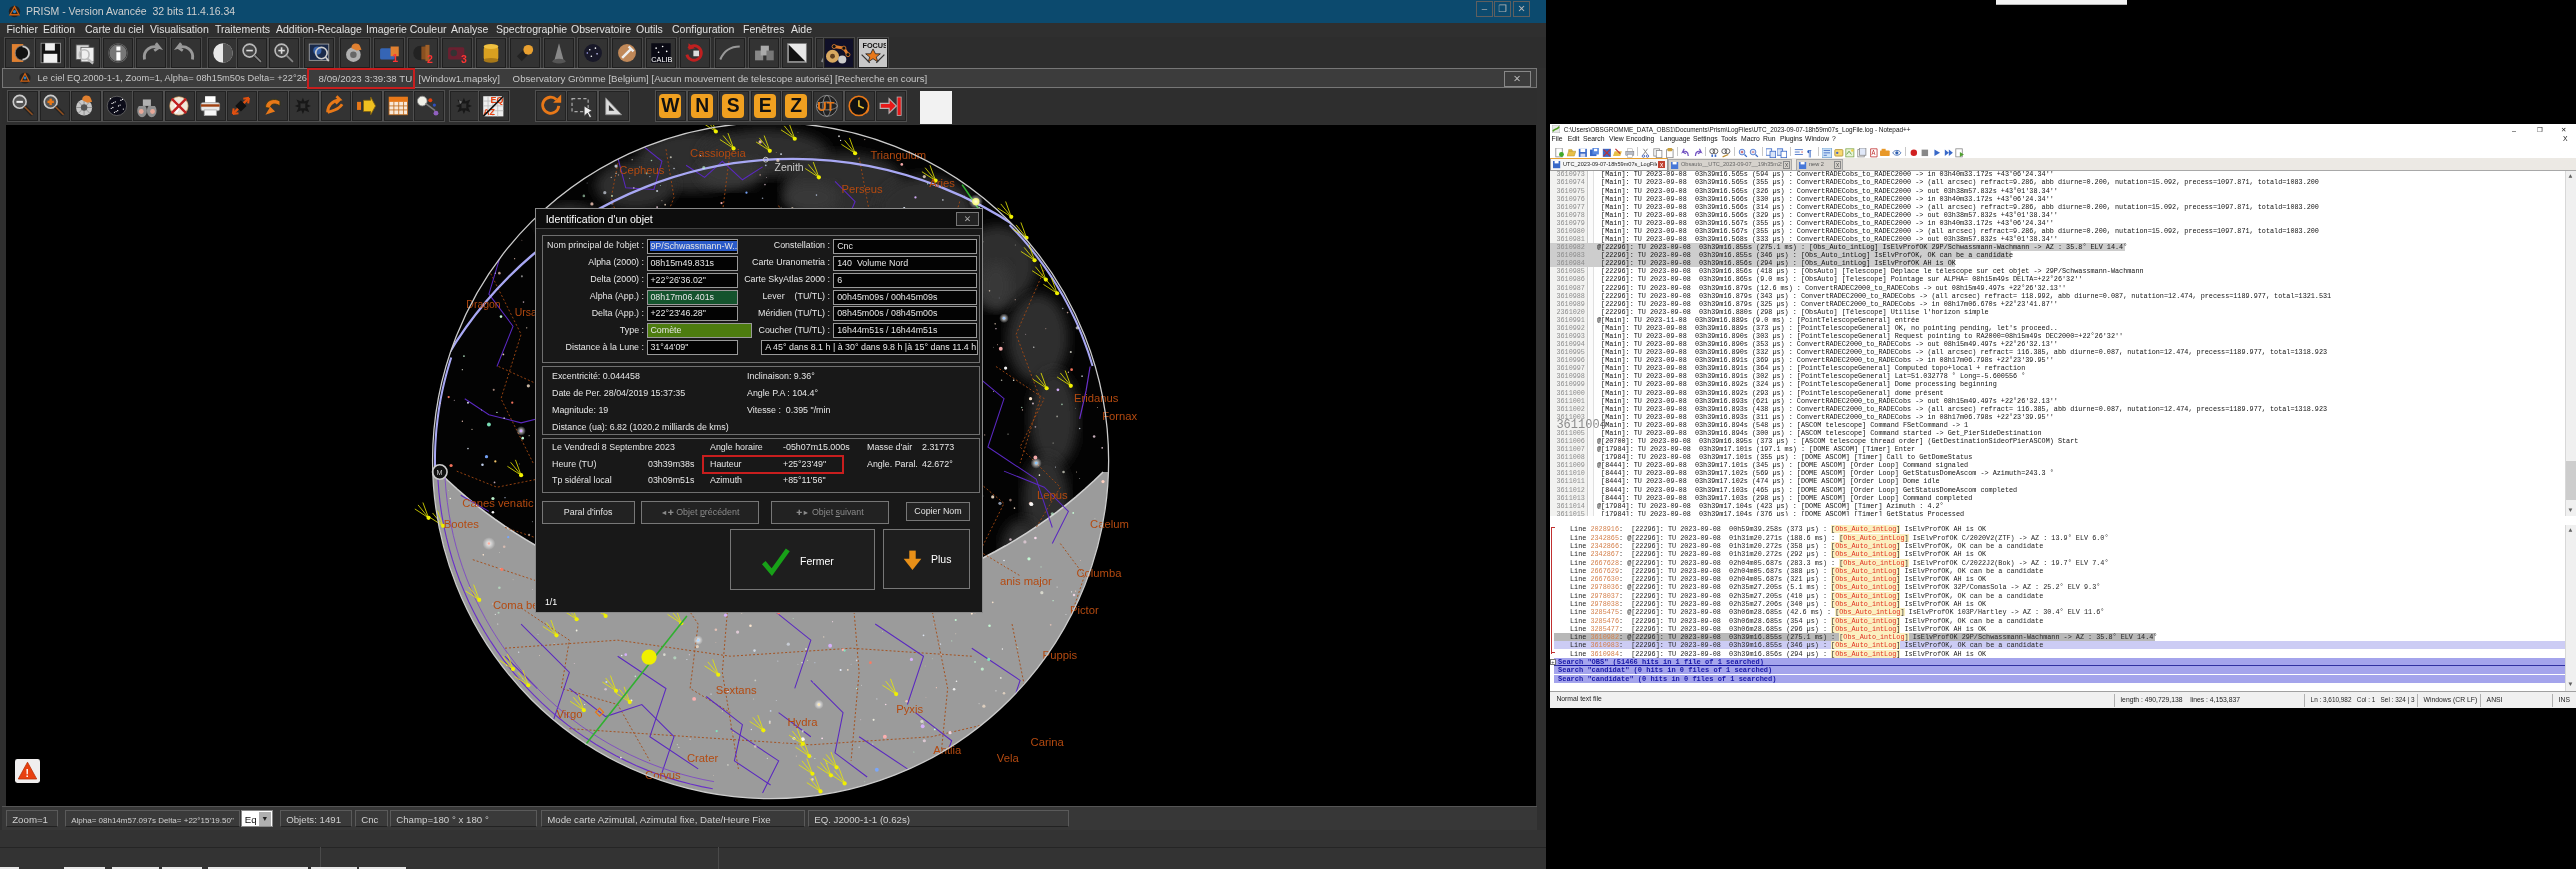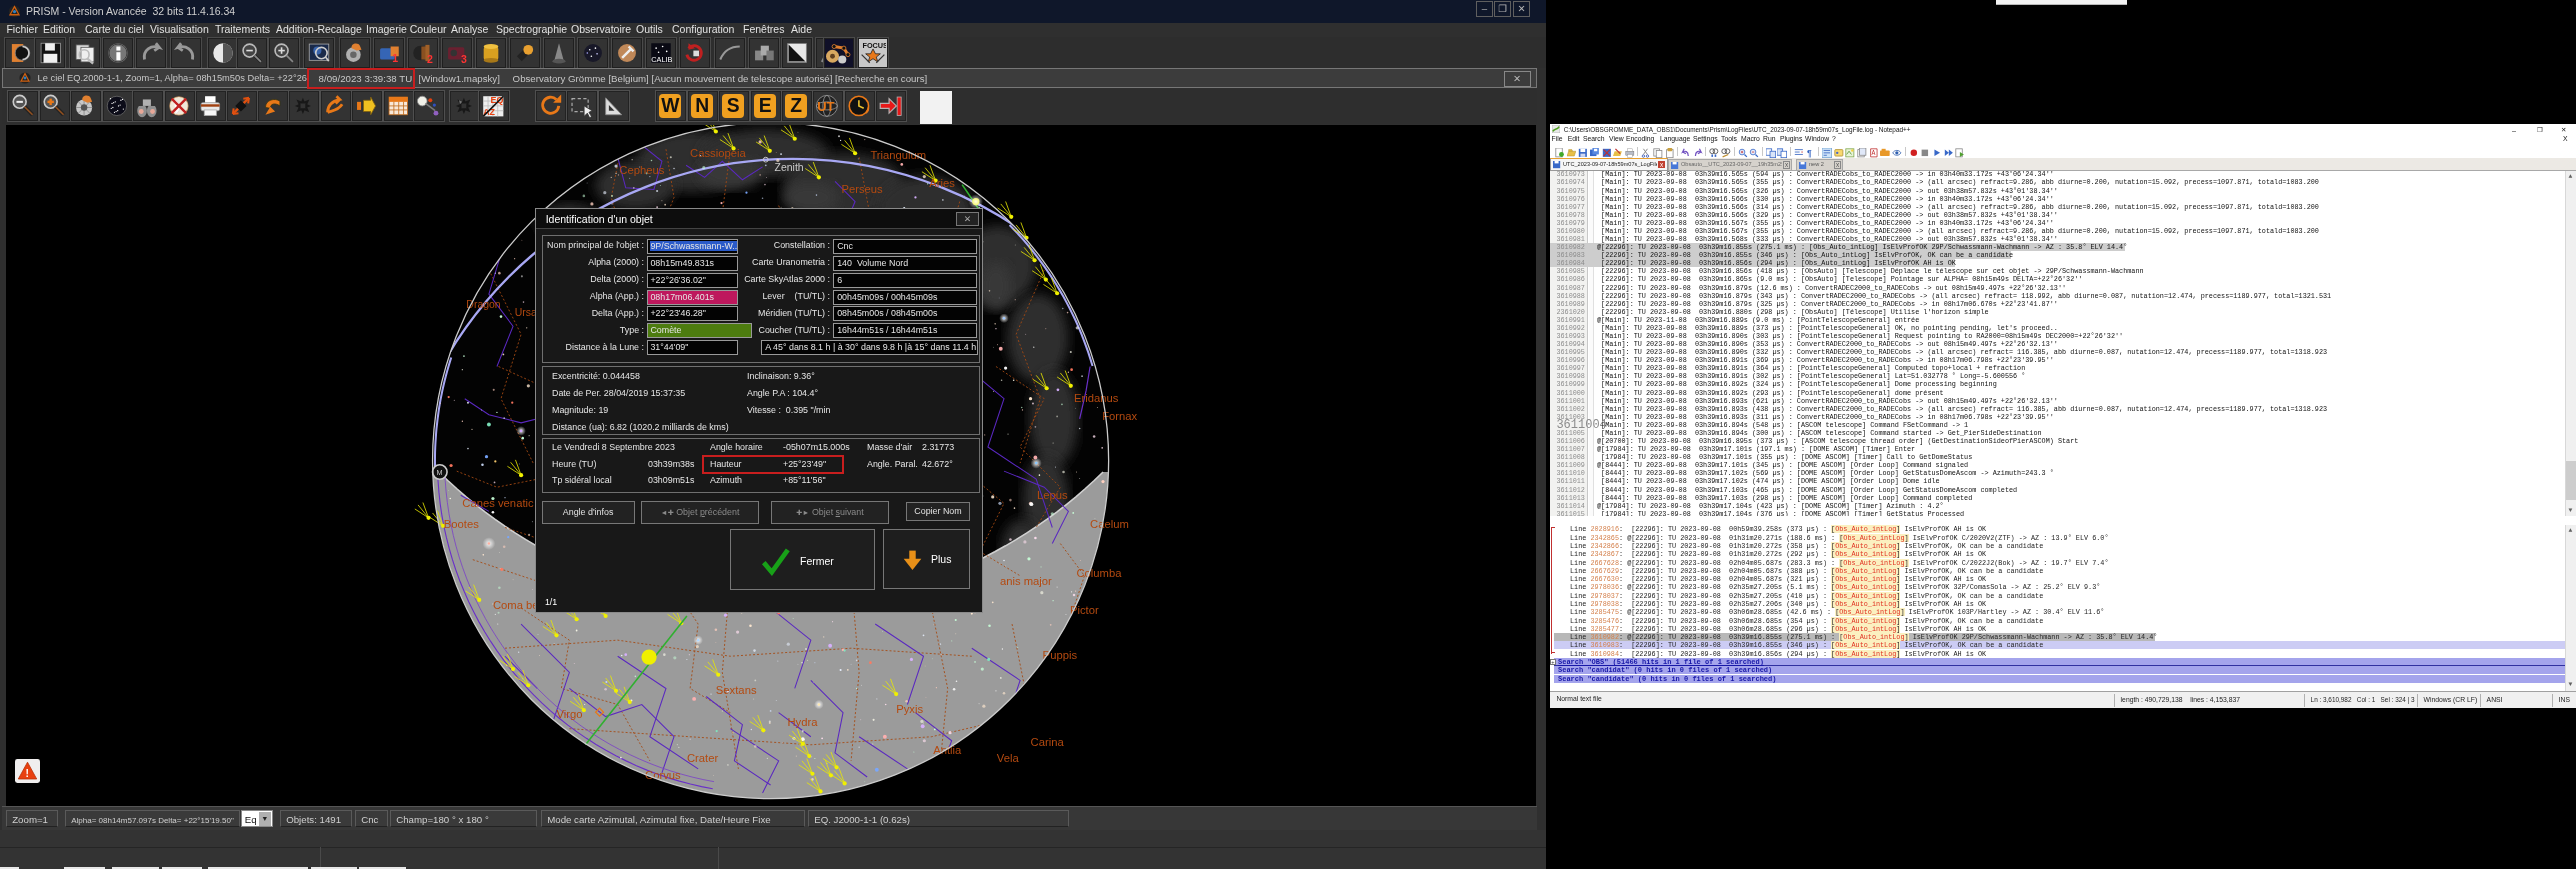--- a/index.html
+++ b/index.html
@@ -1,18 +1,18 @@
 <!DOCTYPE html>
 <html style="font-size:13px"><head><meta charset="utf-8">
 <style>
 *{margin:0;padding:0;box-sizing:border-box;}
 html,body{width:2576px;height:869px;background:#000;font-family:"Liberation Sans",sans-serif;overflow:hidden;}
 .abs{position:absolute;}
 #prism{position:absolute;left:0;top:0;width:1546px;height:869px;background:#2f2f2f;}
-#ptitle{position:absolute;left:0;top:0;width:1546px;height:22.5px;background:#0f172a;color:#cfcfcf;font-size:10.5px;}
+#ptitle{position:absolute;left:0;top:0;width:1546px;height:22.5px;background:#0c4a6e;color:#cfcfcf;font-size:10.5px;}
 #pmenu{position:absolute;left:0;top:22.5px;width:1546px;height:14.5px;color:#e2e2e2;font-size:10.5px;}
 .mi{position:absolute;top:0.8px;}
 #ptb1{position:absolute;left:0;top:37px;width:1546px;height:31px;background:#2d2d2d;}
 .cell{position:absolute;width:30px;height:30px;top:0.8px;background:#333;border:0.8px solid #1f1f1f;outline:0.8px solid #4a4a4a;}
 #maptitle{position:absolute;left:1.6px;top:68px;width:1535px;height:20px;background:#3c3c3c;border:0.8px solid #777;color:#c8c8c8;font-size:9.7px;}
 #ptb2{position:absolute;left:1.6px;top:89px;width:1535px;height:35px;background:#2e2e2e;}
 .cell2{position:absolute;width:30px;height:30px;top:2.4px;background:#333;border:0.8px solid #222;outline:0.8px solid #4f4f4f;}
 #map{position:absolute;left:6.4px;top:125px;width:1530px;height:681px;background:#000;}
 #pstatus{position:absolute;left:1.6px;top:806px;width:1535px;height:24px;background:#373737;border-top:0.8px solid #555;color:#d0d0d0;font-size:9.7px;}
 .sc{position:absolute;top:3.2px;height:17px;border:0.8px solid #5a5a5a;border-bottom-color:#222;background:#3a3a3a;line-height:17px;padding-left:5.6px;}
@@ -1467,21 +1467,21 @@
 <div class="abs" style="left:420px;top:3.2px;width:23px;height:13.7px;border:0.8px solid #777;background:#222;color:#aaa;text-align:center;line-height:13px;font-size:8.9px">✕</div>
 </div>
     <div class="abs" style="left:6.4px;top:26px;width:438px;height:128px;border:0.8px solid #6f6f6f"></div>
     <div class="abs" style="left:0;top:31px;width:108px;text-align:right">Nom principal de l'objet :</div>
     <div class="abs" style="left:111px;top:30px;width:91px;height:14.5px;background:#030303;border:0.8px solid #999;padding:0.8px 0 0 2.4px;overflow:hidden;white-space:nowrap"><span style="background:#2a5ac8">9P/Schwassmann-W...</span></div>
     <div class="abs" style="left:0;top:48px;width:108px;text-align:right">Alpha (2000) :</div>
     <div class="abs" style="left:111px;top:47px;width:91px;height:14.5px;background:#030303;border:0.8px solid #999;padding:0.8px 0 0 2.4px;overflow:hidden;white-space:nowrap">08h15m49.831s</div>
     <div class="abs" style="left:0;top:65px;width:108px;text-align:right">Delta (2000) :</div>
     <div class="abs" style="left:111px;top:64px;width:91px;height:14.5px;background:#030303;border:0.8px solid #999;padding:0.8px 0 0 2.4px;overflow:hidden;white-space:nowrap">+22°26'36.02"</div>
     <div class="abs" style="left:0;top:82px;width:108px;text-align:right">Alpha (App.) :</div>
-    <div class="abs" style="left:111px;top:81px;width:91px;height:14.5px;background:#be185d;border:0.8px solid #999;padding:0.8px 0 0 2.4px;overflow:hidden;white-space:nowrap">08h17m06.401s</div>
+    <div class="abs" style="left:111px;top:81px;width:91px;height:14.5px;background:#14532d;border:0.8px solid #999;padding:0.8px 0 0 2.4px;overflow:hidden;white-space:nowrap">08h17m06.401s</div>
     <div class="abs" style="left:0;top:99px;width:108px;text-align:right">Delta (App.) :</div>
     <div class="abs" style="left:111px;top:97px;width:91px;height:14.5px;background:#030303;border:0.8px solid #999;padding:0.8px 0 0 2.4px;overflow:hidden;white-space:nowrap">+22°23'46.28"</div>
     <div class="abs" style="left:0;top:116px;width:108px;text-align:right">Type :</div>
     <div class="abs" style="left:111px;top:114px;width:105px;height:14.5px;background:#4d7c0f;border:0.8px solid #999;padding:0.8px 0 0 2.4px;overflow:hidden;white-space:nowrap">Comète</div>
     <div class="abs" style="left:0;top:133px;width:108px;text-align:right">Distance à la Lune :</div>
     <div class="abs" style="left:111px;top:131px;width:91px;height:14.5px;background:#030303;border:0.8px solid #999;padding:0.8px 0 0 2.4px;overflow:hidden;white-space:nowrap">31°44'09"</div>
     <div class="abs" style="left:169px;top:31px;width:125px;text-align:right">Constellation :</div>
     <div class="abs" style="left:297px;top:30px;width:144px;height:14.5px;background:#030303;border:0.8px solid #999;padding:0.8px 0 0 3.2px;white-space:nowrap">Cnc</div>
     <div class="abs" style="left:169px;top:48px;width:125px;text-align:right">Carte Uranometria :</div>
     <div class="abs" style="left:297px;top:47px;width:144px;height:14.5px;background:#030303;border:0.8px solid #999;padding:0.8px 0 0 3.2px;white-space:nowrap">140&nbsp; Volume Nord</div>
@@ -1512,21 +1512,21 @@
     <div class="abs" style="left:112px;top:250px">03h39m38s</div>
     <div class="abs" style="left:174px;top:250px">Hauteur</div>
     <div class="abs" style="left:247px;top:250px">+25°23'49"</div>
     <div class="abs" style="left:331px;top:250px">Angle. Paral.</div>
     <div class="abs" style="left:386px;top:250px">42.672°</div>
     <div class="abs" style="left:16px;top:266px">Tp sidéral local</div>
     <div class="abs" style="left:112px;top:266px">03h09m51s</div>
     <div class="abs" style="left:174px;top:266px">Azimuth</div>
     <div class="abs" style="left:247px;top:266px">+85°11'56"</div>
     <div class="abs" style="left:166px;top:246px;width:142px;height:18.5px;border:2.4px solid #c81e1e"></div>
-    <div class="abs" style="left:5.6px;top:292px;width:93px;height:22.5px;background:#222;border:0.8px solid #777;color:#e2e2e2;text-align:center;line-height:21px">Angle d'infos</div>
+    <div class="abs" style="left:5.6px;top:292px;width:93px;height:22.5px;background:#222;border:0.8px solid #777;color:#e2e2e2;text-align:center;line-height:21px">Paral d'infos</div>
     <div class="abs" style="left:105px;top:292px;width:118px;height:22.5px;background:#222;border:0.8px solid #777;color:#8a8a8a;text-align:center;line-height:21px"><span style="font-size:7.2px">◄✚</span> Objet <u>p</u>récédent</div>
     <div class="abs" style="left:235px;top:292px;width:118px;height:22.5px;background:#222;border:0.8px solid #777;color:#8a8a8a;text-align:center;line-height:21px"><span style="font-size:7.2px">✚►</span> Objet <u>s</u>uivant</div>
     <div class="abs" style="left:370px;top:293px;width:64px;height:19.3px;background:#222;border:0.8px solid #777;color:#e2e2e2;text-align:center;line-height:17.7px">Copier Nom</div>
     <div class="abs" style="left:194px;top:320px;width:145px;height:61px;background:#1e1e1e;border:0.8px solid #777">
       <svg width="32" height="32" style="position:absolute;left:28px;top:14.5px" viewBox="0 0 40 40">
         <path d="M6 22 L16 34 L36 6" stroke="#18a018" stroke-width="6" fill="none"></path>
       </svg>
       <div class="abs" style="left:69px;top:25px;font-weight:normal;font-size:10.5px;color:#fff">Fermer</div>
     </div>
     <div class="abs" style="left:347px;top:320px;width:87px;height:60px;background:#1e1e1e;border:0.8px solid #777">

